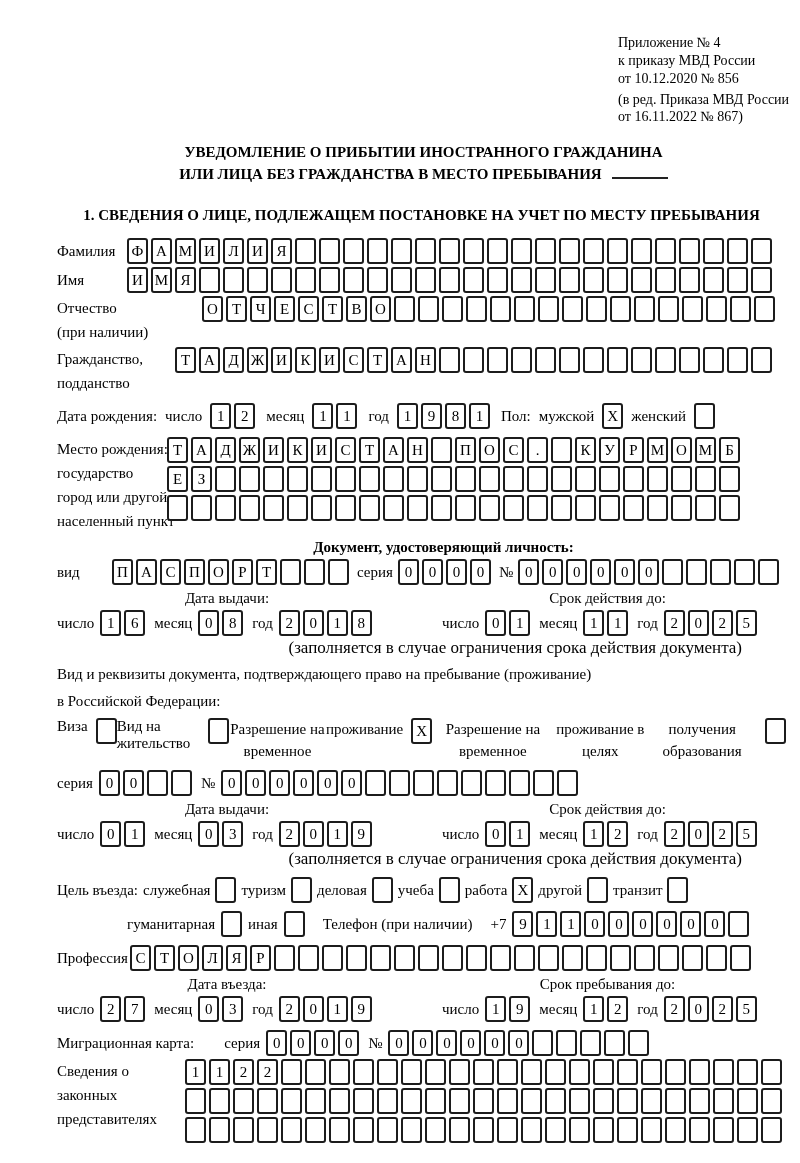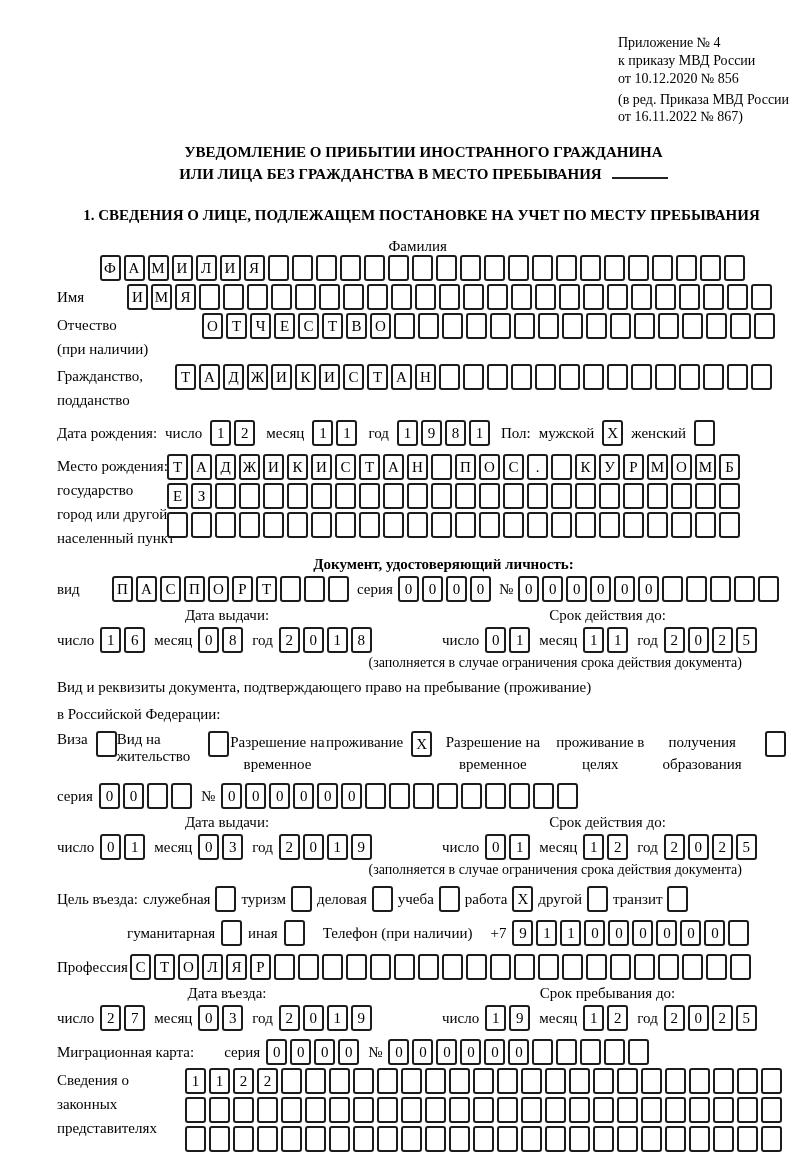--- a/index.html
+++ b/index.html
@@ -10,21 +10,21 @@
   .ref{margin-left:561px;font-size:14px;line-height:18px;}
   .ref .small{font-size:14px;line-height:17px;}
   .ref .gap-top{margin-top:3px;}
   .forma{margin-top:14px;padding-right:28px;text-align:right;font-weight:bold;font-size:15px;}
   .title{margin-top:16px;text-align:center;font-weight:bold;font-size:15px;line-height:22px;}
   .blank{display:inline-block;width:56px;border-bottom:2px solid #222;height:14px;margin-left:10px;}
   .sec{margin-top:22px;text-align:center;font-weight:bold;font-size:15px;white-space:nowrap;margin-left:-4px;}
 
   .row{display:flex;align-items:center;margin-top:3px;}
   .row.top{align-items:flex-start;}
-  .mt14{margin-top:14px;flex-direction:column;}
+  .mt14{margin-top:14px;}
   .mt8{margin-top:8px;}
   .lbl{flex:0 0 auto;}
   .lblcol{display:flex;flex-direction:column;flex:0 0 auto;line-height:24px;white-space:nowrap;}
   .cells{display:inline-flex;flex:0 0 auto;}
   .cell{box-sizing:border-box;flex:0 0 auto;width:21px;height:26px;margin-right:3px;
         border:2px solid #1c1c1c;border-radius:3px;display:inline-flex;
         align-items:center;justify-content:center;font-size:15px;background:#fff;}
   .cb{margin-right:0;}
   .stack{display:flex;flex-direction:column;row-gap:3px;}
   .center-b{margin-top:6px;text-align:center;font-weight:bold;margin-left:40px;}
@@ -33,21 +33,21 @@
   .g5{column-gap:5px;}
   .g6{column-gap:6px;}
   .g8{column-gap:8px;}
 
   .dhdr{display:flex;margin-top:5px;}
   .dh-left{flex:0 0 340px;text-align:center;}
   .dh-right{flex:0 0 331px;margin-left:45px;text-align:center;}
   .dg{display:inline-flex;align-items:center;column-gap:6px;flex:0 0 auto;}
   .dg-left{width:340px;}
   .dg-right{margin-left:45px;}
-  .note{font-size:14px;margin-top:2px;}
+  .note{font-size:17px;margin-top:2px;}
   .note.right{text-align:right;padding-right:48px;}
 
   .opts{justify-content:flex-start;margin-top:6px;padding-right:4px;}
   .opt{display:inline-flex;align-items:flex-start;column-gap:8px;}
   .opt-lines{display:flex;flex-direction:row;text-align:center;line-height:22px;}
 </style>
 </head>
 <body>
 
 <div class="page">

